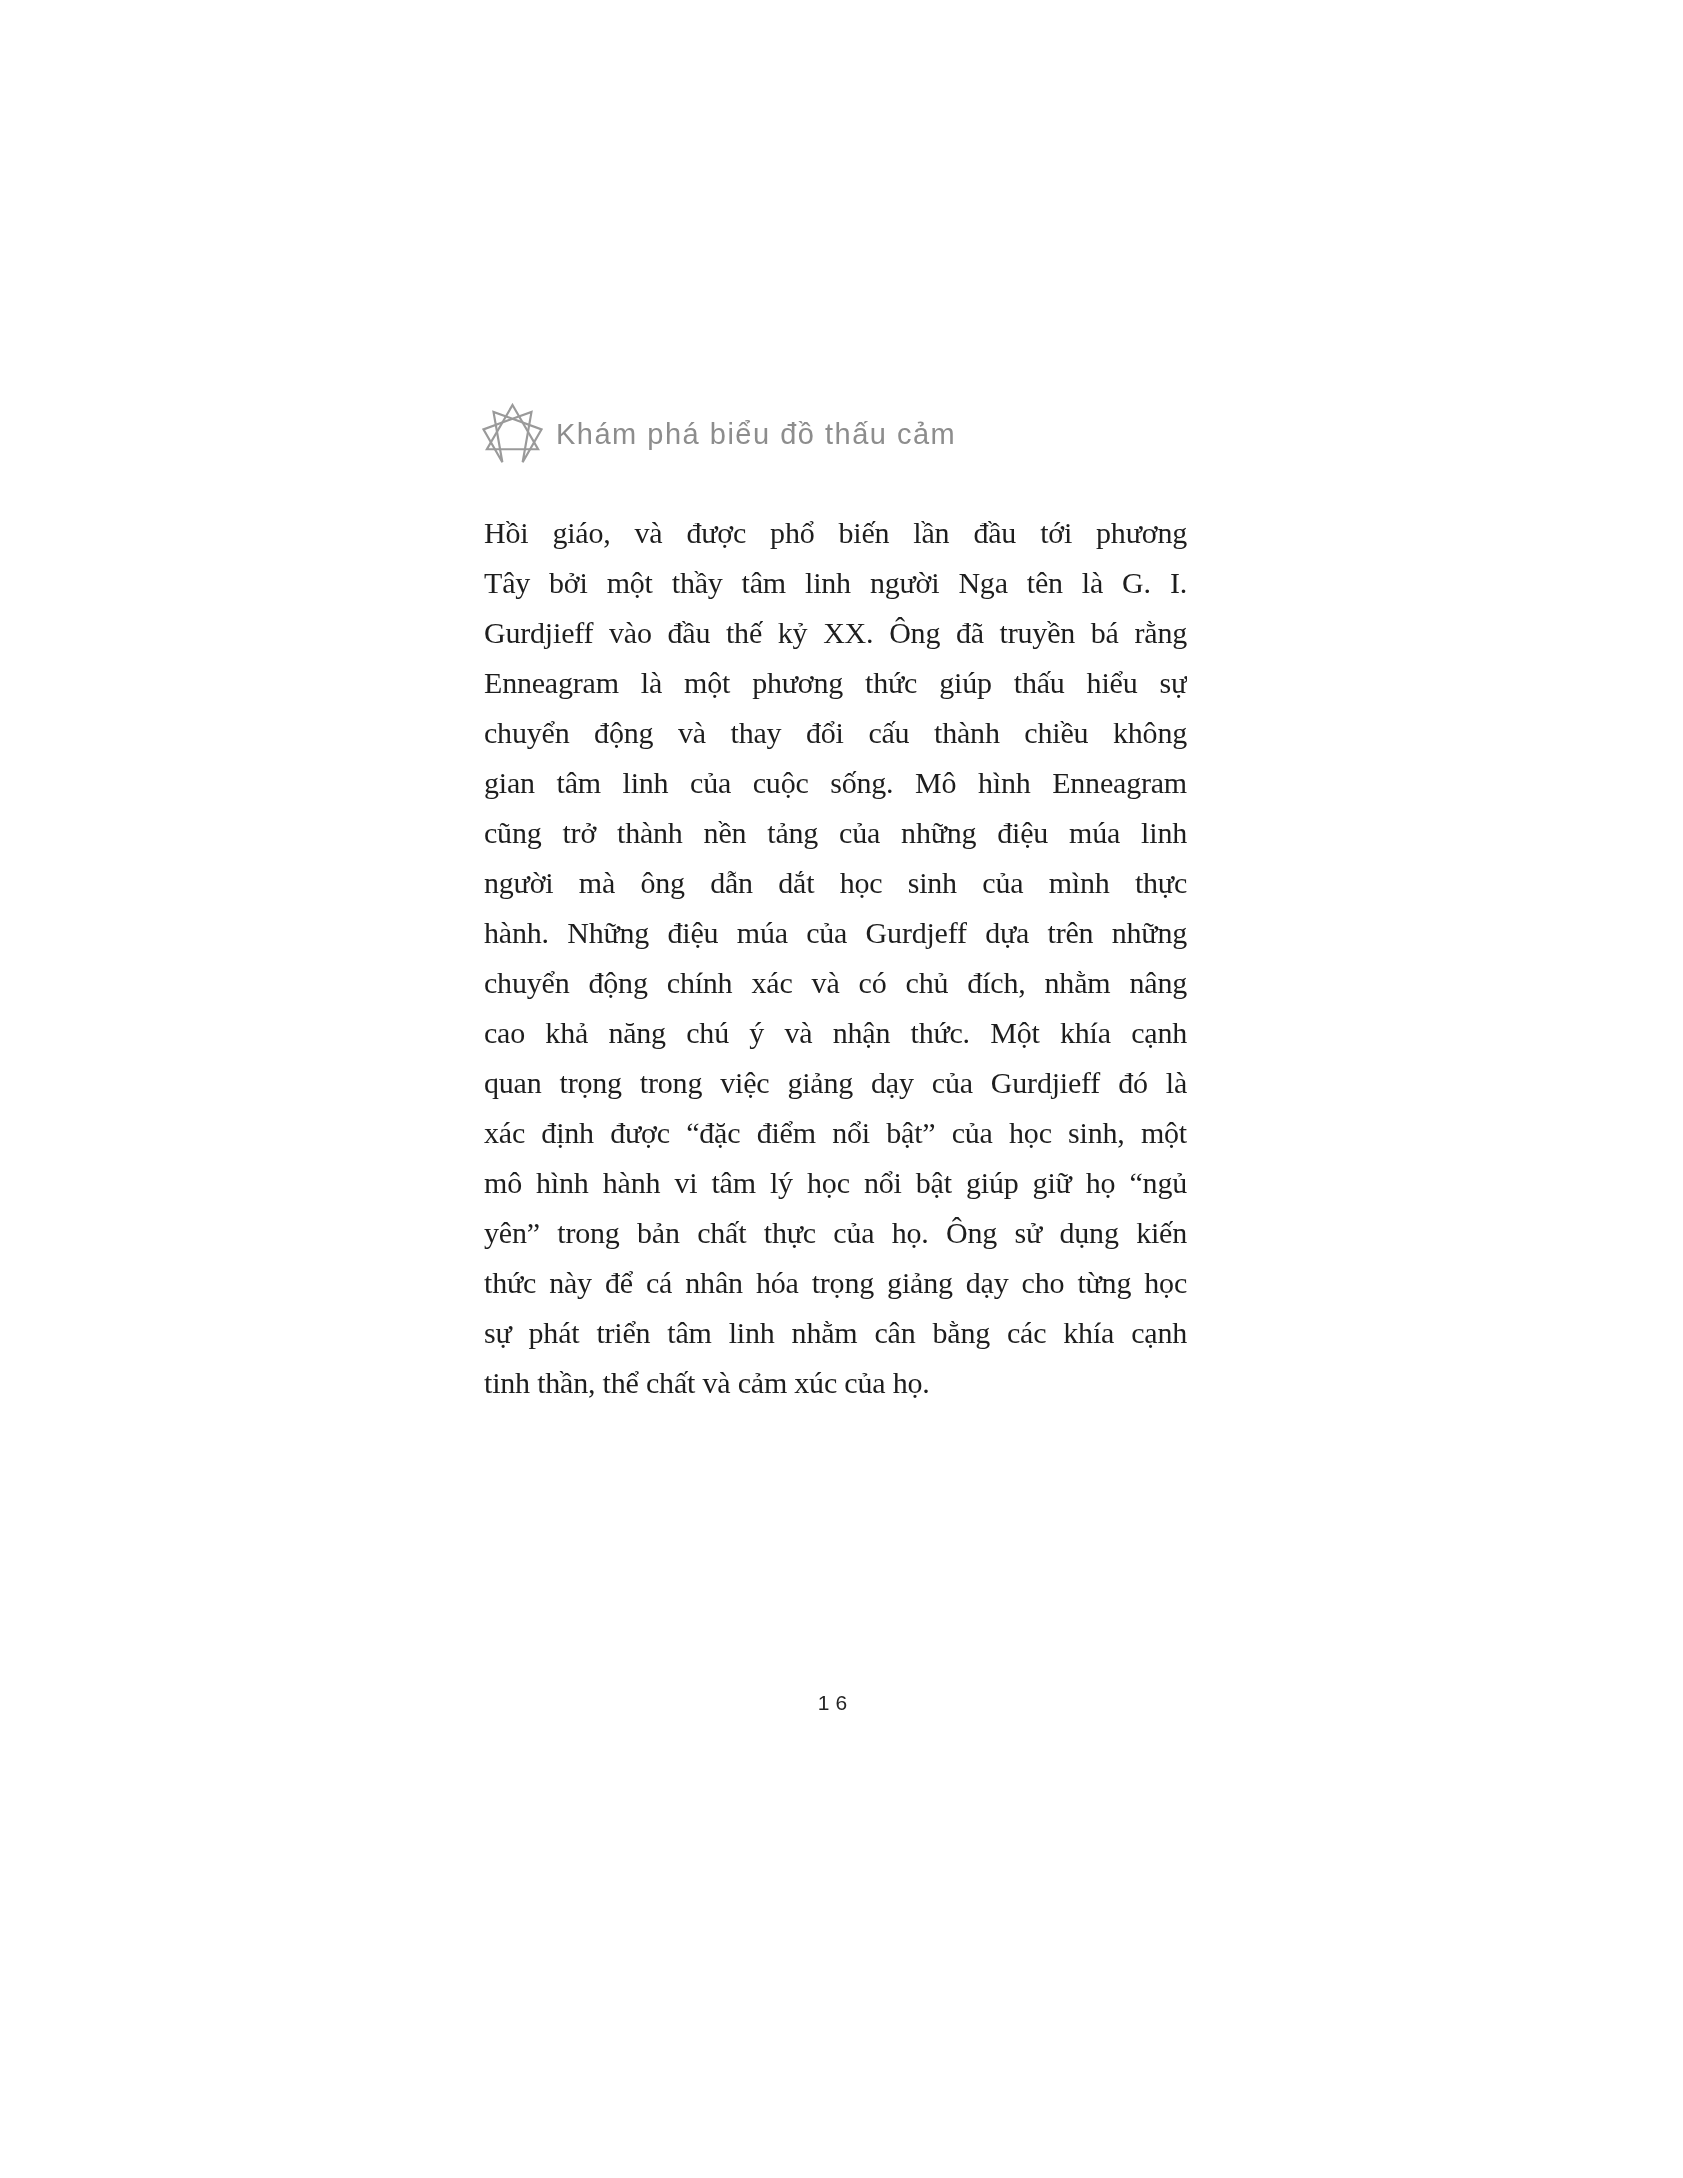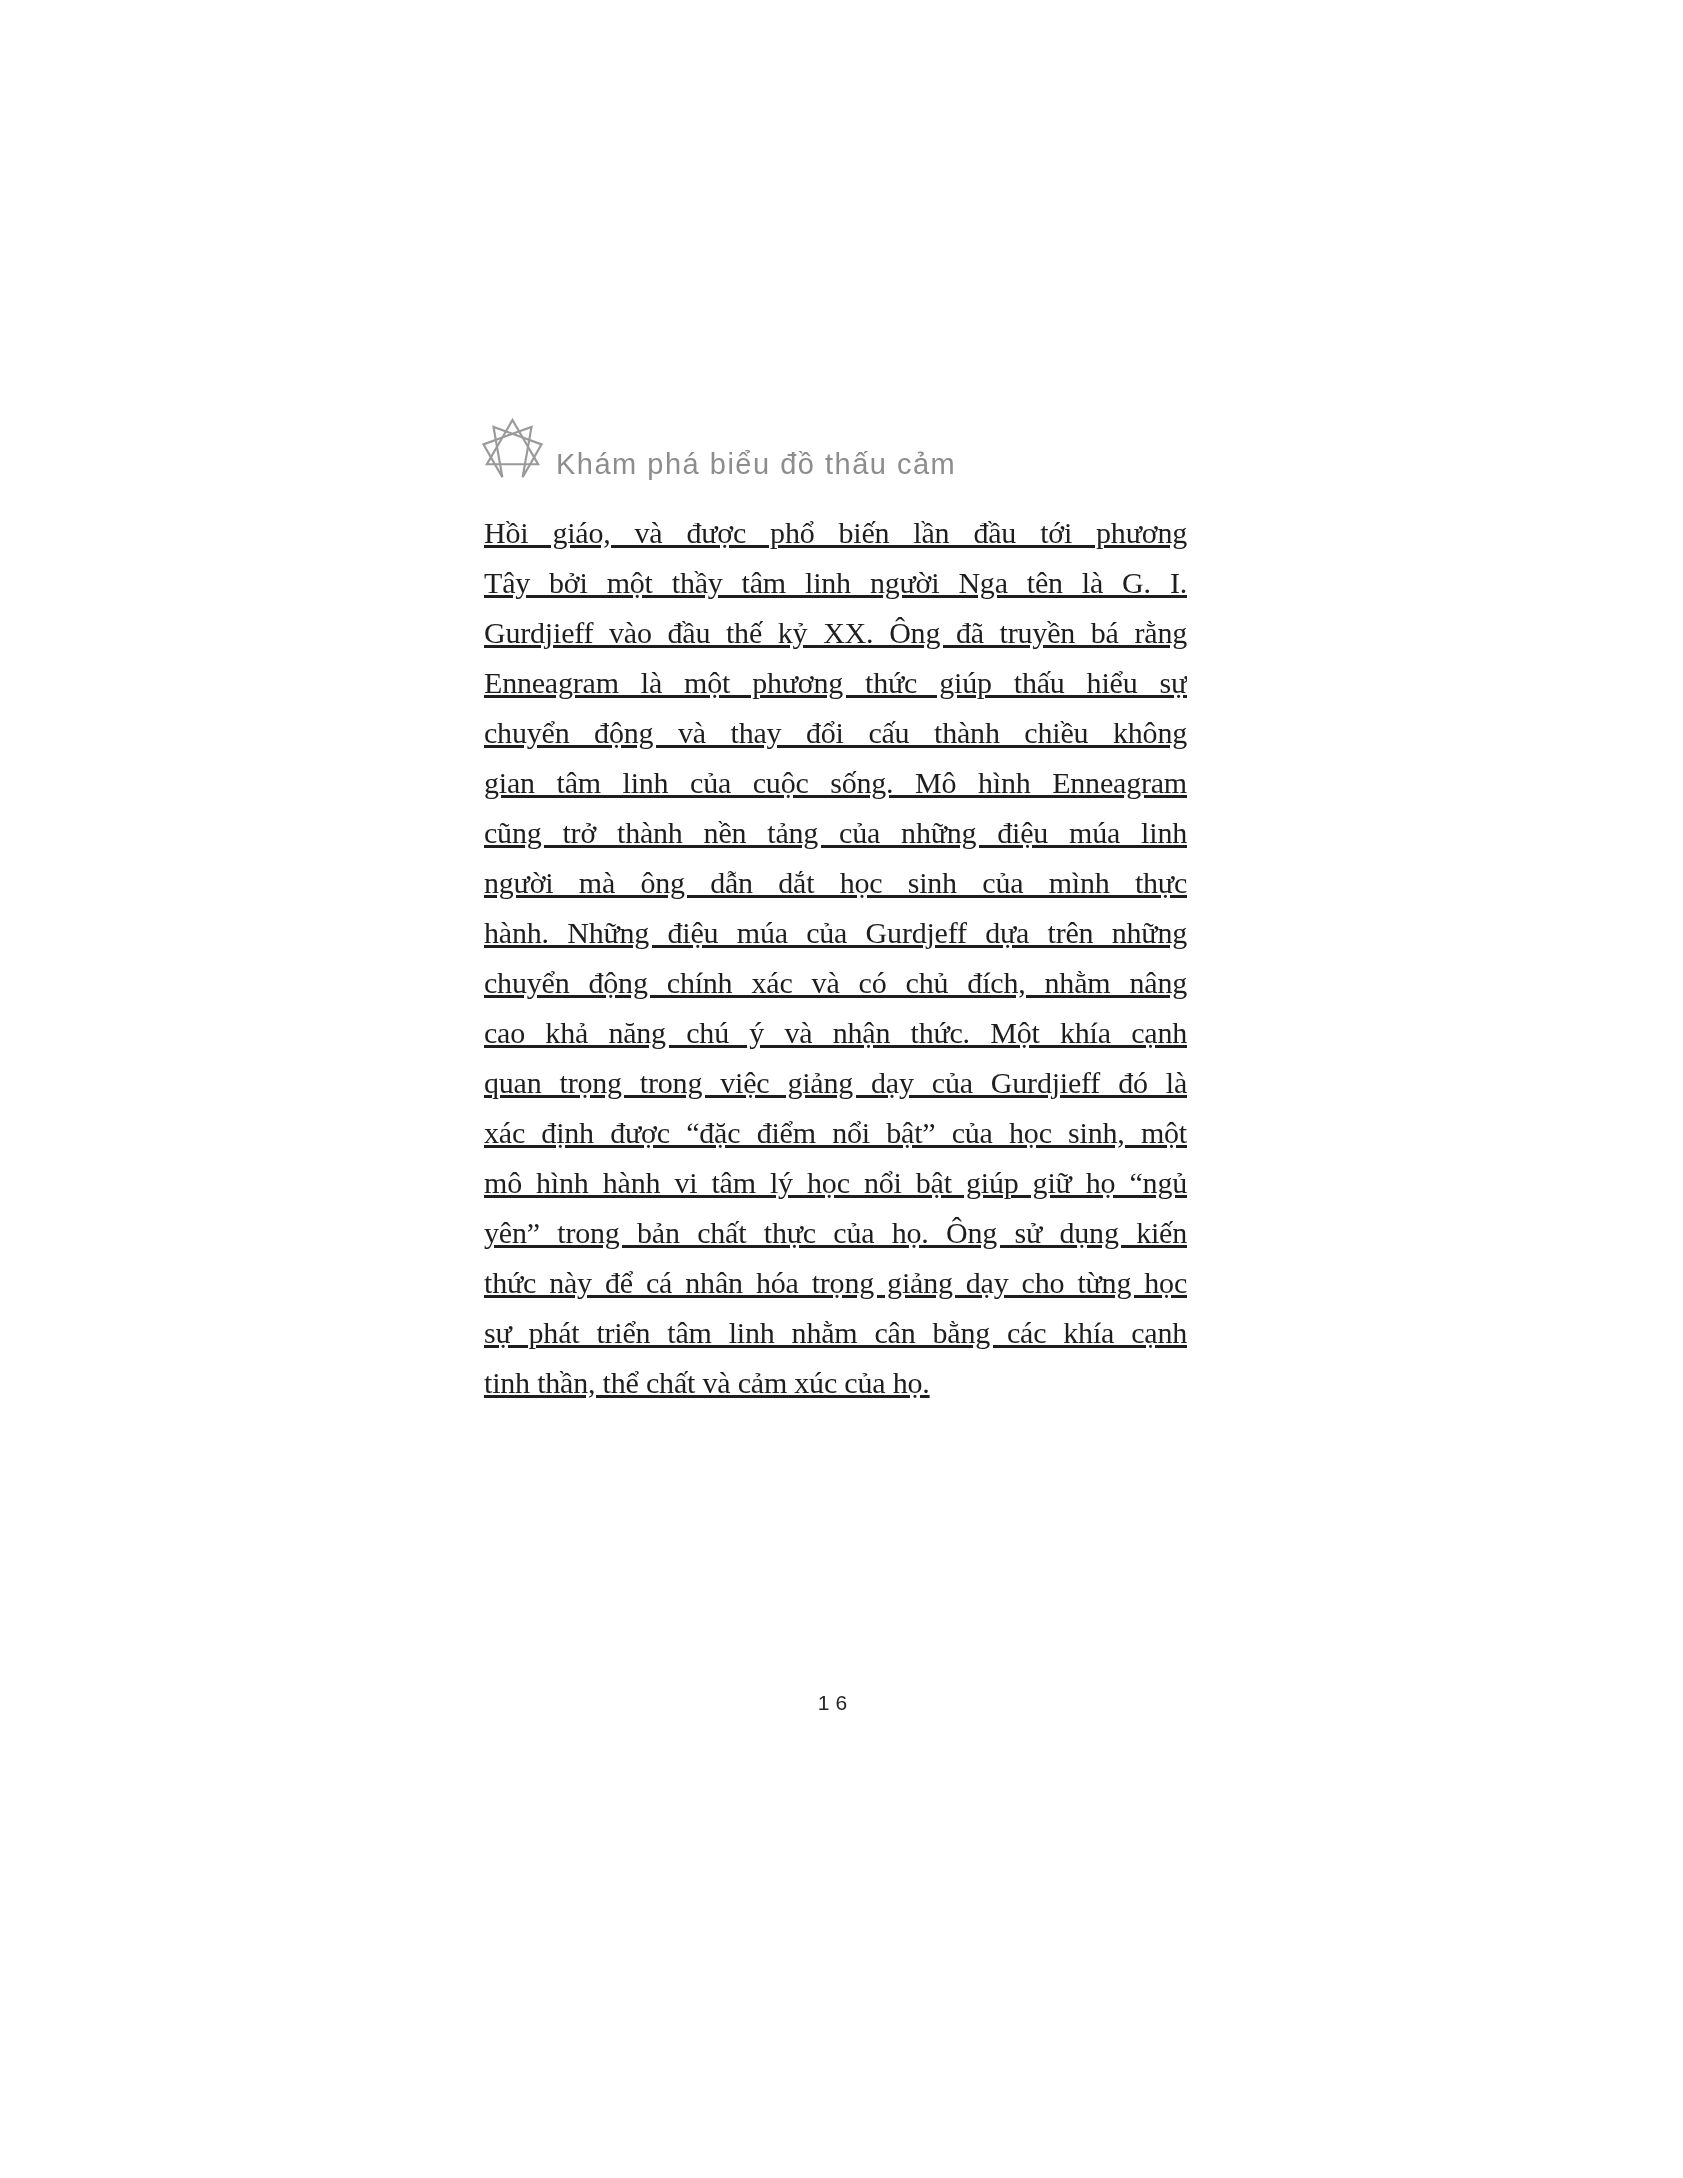--- a/index.html
+++ b/index.html
@@ -12,24 +12,24 @@
     width: 1683px;
     height: 2178px;
     background: #ffffff;
     overflow: hidden;
     font-family: "Liberation Serif", "DejaVu Serif", serif;
   }
   
   .header {
     position: absolute;
     left: 481px;
-    top: 416px;
+    top: 402px;
     height: 65px;
     display: flex;
-    align-items: flex-end;
+    align-items: center;
   }
   .header-icon {
     width: 63px;
     height: 63px;
     flex: 0 0 auto;
   }
   .header-title {
     margin-left: 12px;
     font-family: "Liberation Sans", "DejaVu Sans", sans-serif;
     font-size: 29px;
@@ -48,21 +48,20 @@
     letter-spacing: -0.2px;
   }
   .para { margin: 0; }
   .para + .para { margin-top: 18px; }
   .line {
     height: 50px;
     line-height: 50px;
     text-align: justify;
     text-align-last: justify;
     overflow: hidden;
-    text-decoration: underline;
   }
   .line.short { text-align-last: left; }
   .line.first { text-indent: 44px; }
   
   .folio {
     position: absolute;
     left: 484px;
     top: 1691px;
     width: 703px;
     text-align: center;

